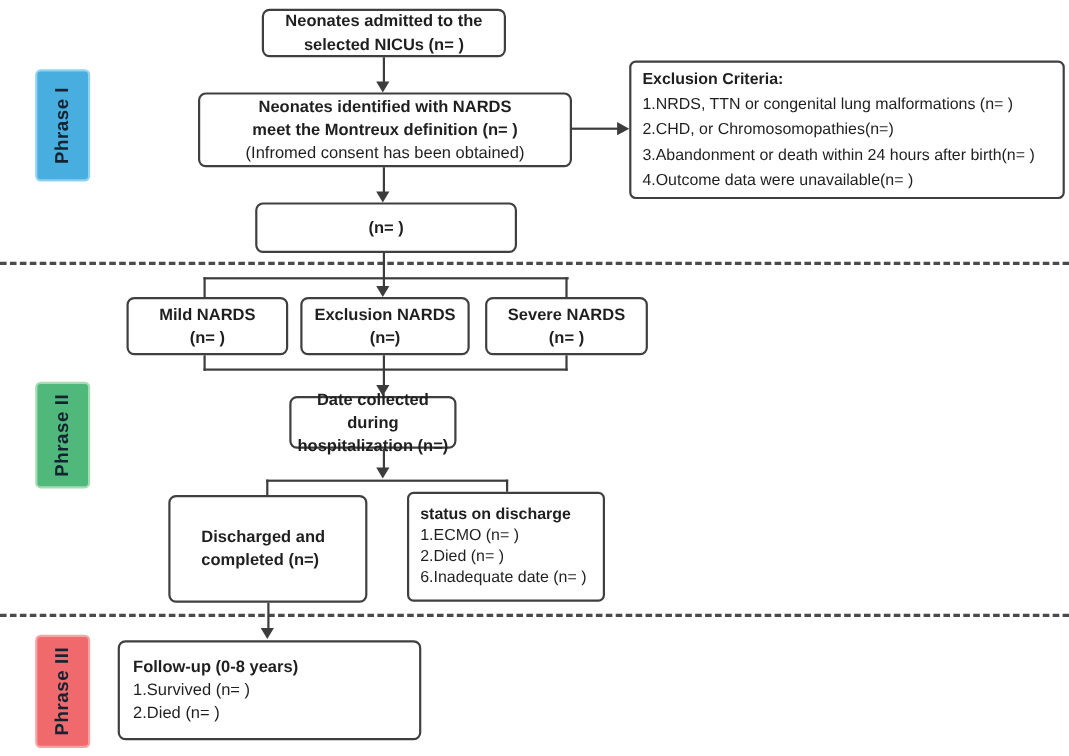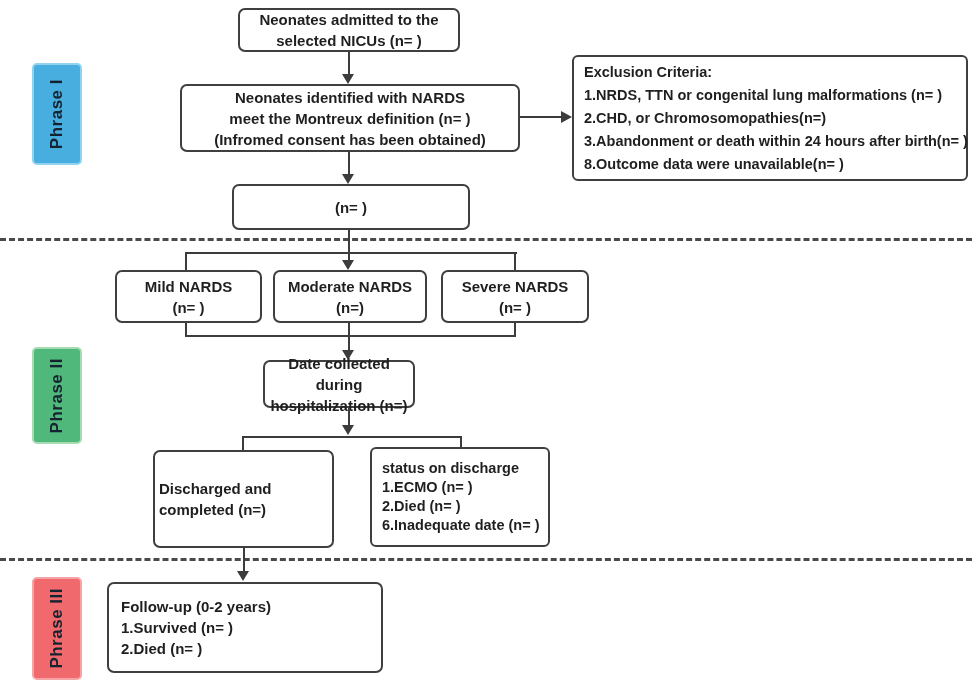--- a/index.html
+++ b/index.html
@@ -6,21 +6,21 @@
   .canvas {
     position:relative; width:972px; height:687px; background:#ffffff;
     font-family:"Liberation Sans", sans-serif; color:#1f1f1f; overflow:hidden;
   }
   .fbox {
     position:absolute; background:#ffffff; border:2px solid #3f3f3f; border-radius:7px;
     box-sizing:border-box; display:flex; flex-direction:column; justify-content:center;
     align-items:center; text-align:center; font-weight:bold; font-size:15px; line-height:21px;
   }
   .fbox.leftalign { align-items:flex-start; text-align:left; }
-  .regular { font-weight:bold; }
+  .regular { font-weight:normal; }
   .small { font-size:14.5px; line-height:23px; white-space:nowrap; }
   .excl2line { font-size:14.5px; line-height:19px; white-space:nowrap; }
   .line { position:absolute; background:#3c3c3c; }
   .dash { position:absolute; left:0; width:972px; height:0; border-top:3px dashed #4a4a4a; }
   .arr-d { position:absolute; width:0; height:0;
     border-left:6px solid transparent; border-right:6px solid transparent; border-top:10px solid #3c3c3c; }
   .arr-r { position:absolute; width:0; height:0;
     border-top:6px solid transparent; border-bottom:6px solid transparent; border-left:11px solid #3c3c3c; }
   .phase {
     position:absolute; left:32px; width:50px; border-radius:5px; box-sizing:border-box;
@@ -61,59 +61,59 @@
     <span>Neonates identified with NARDS</span>
     <span>meet the Montreux definition (n= )</span>
     <span class="regular">(Infromed consent has been obtained)</span>
   </div>
 
   <div class="fbox leftalign" style="left:572px;top:55px;width:396px;height:126px;padding:4px 10px;border-radius:6px">
     <span class="small">Exclusion Criteria:</span>
     <span class="small regular">1.NRDS, TTN or congenital lung malformations (n= )</span>
     <span class="small regular">2.CHD, or Chromosomopathies(n=)</span>
     <span class="small regular">3.Abandonment or death within 24 hours after birth(n= )</span>
-    <span class="small regular">8.Outcome data were unavailable(n= )</span>
+    <span class="small regular">4.Outcome data were unavailable(n= )</span>
   </div>
 
   <div class="fbox" style="left:232px;top:184px;width:238px;height:46px">
     <span>(n= )</span>
   </div>
 
   <div class="fbox" style="left:115px;top:270px;width:147px;height:53px">
     <span>Mild NARDS</span>
     <span>(n= )</span>
   </div>
   <div class="fbox" style="left:273px;top:270px;width:154px;height:53px">
-    <span>Moderate NARDS</span>
+    <span>Exclusion NARDS</span>
     <span>(n=)</span>
   </div>
   <div class="fbox" style="left:441px;top:270px;width:148px;height:53px">
     <span>Severe NARDS</span>
     <span>(n= )</span>
   </div>
 
   <div class="fbox" style="left:263px;top:360px;width:152px;height:48px">
     <span>Date collected during</span>
     <span>hospitalization (n=)</span>
   </div>
 
-  <div class="fbox leftalign" style="left:153px;top:450px;width:181px;height:98px;padding-left:4px">
+  <div class="fbox leftalign" style="left:153px;top:450px;width:181px;height:98px;padding-left:28px">
     <span>Discharged and</span>
     <span>completed (n=)</span>
   </div>
 
   <div class="fbox leftalign" style="left:370px;top:447px;width:180px;height:100px;padding:6px 10px;border-radius:6px">
     <span class="excl2line">status on discharge</span>
     <span class="excl2line regular">1.ECMO (n= )</span>
     <span class="excl2line regular">2.Died (n= )</span>
     <span class="excl2line regular">6.Inadequate date (n= )</span>
   </div>
 
   <div class="fbox leftalign" style="left:107px;top:582px;width:276px;height:91px;padding:4px 12px">
-    <span>Follow-up (0-2 years)</span>
+    <span>Follow-up (0-8 years)</span>
     <span class="regular">1.Survived (n= )</span>
     <span class="regular">2.Died (n= )</span>
   </div>
 
   <div class="line" style="left:348px;top:52px;width:2px;height:23px"></div>
   <div class="arr-d" style="left:342px;top:74px"></div>
 
   <div class="line" style="left:520px;top:116px;width:42px;height:2px"></div>
   <div class="arr-r" style="left:561px;top:111px"></div>
 

